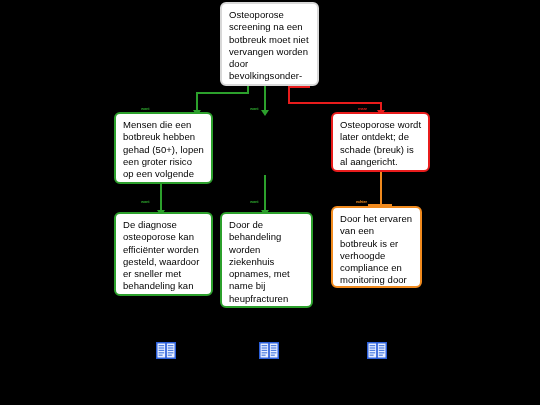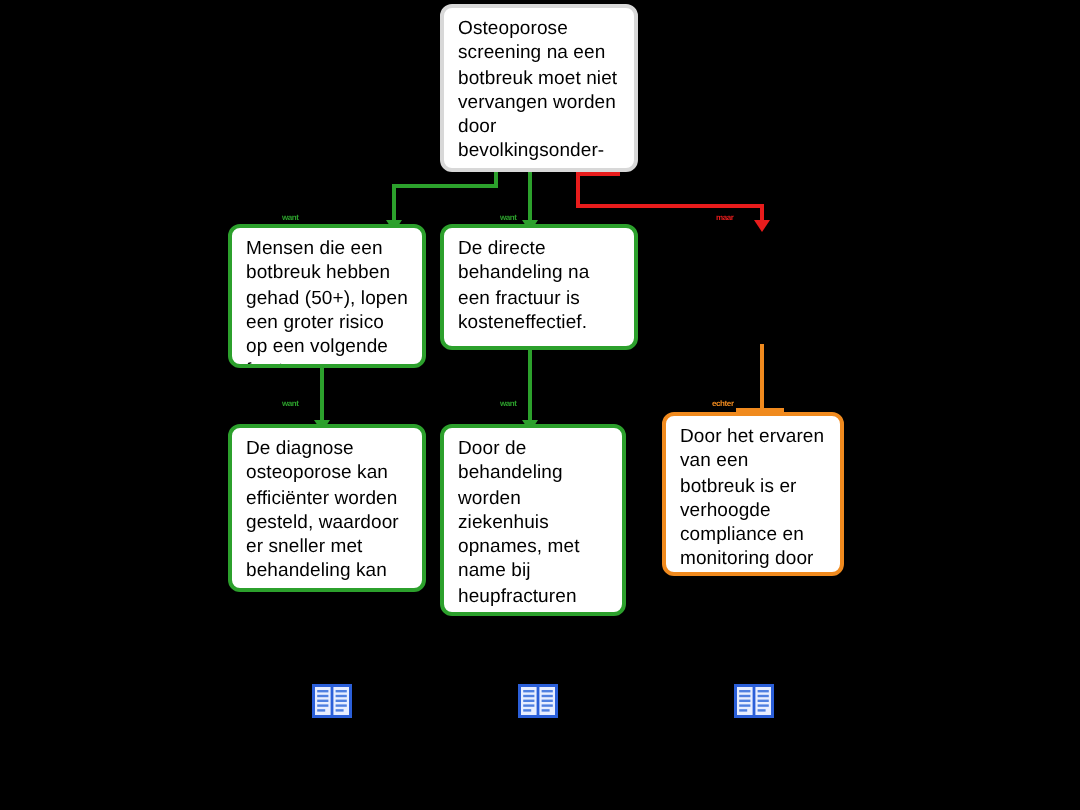--- a/index.html
+++ b/index.html
@@ -68,22 +68,22 @@
   <div class="elabel g" style="left:250px;top:106px;">want</div>
   <div class="elabel r" style="left:358px;top:106px;">maar</div>
   <div class="elabel g" style="left:141px;top:199px;">want</div>
   <div class="elabel g" style="left:250px;top:199px;">want</div>
   <div class="elabel o" style="left:356px;top:199px;">echter</div>
 
   <div class="node plain" style="left:220px;top:2px;width:99px;height:84px;">Osteoporose screening na een botbreuk moet niet vervangen worden door bevolkingsonder-zoek van alle Nederlanders.</div>
 
   <div class="node green" style="left:114px;top:112px;width:99px;height:72px;">Mensen die een botbreuk hebben gehad (50+), lopen een groter risico op een volgende fractuur.</div>
 
-  <div class="node green" style="left:220px;top:112px;width:99px;height:63px;">De directe behandeling na een fractuur is kosteneffectief.</div>
 
+  <div class="node red" style="left:331px;top:112px;width:99px;height:60px;">Osteoporose wordt later ontdekt; de schade (breuk) is al aangericht.</div>
 
   <div class="node green" style="left:114px;top:212px;width:99px;height:84px;">De diagnose osteoporose kan efficiënter worden gesteld, waardoor er sneller met behandeling kan worden gestart.</div>
 
   <div class="node green" style="left:220px;top:212px;width:93px;height:96px;">Door de behandeling worden ziekenhuis opnames, met name bij heupfracturen voorkomen, wat kostenbesparend is.</div>
 
   <div class="node orange" style="left:331px;top:206px;width:91px;height:82px;">Door het ervaren van een botbreuk is er verhoogde compliance en monitoring door motivatie van behandeling.</div>
 
   <div class="bookicon" style="left:155px;top:341px;">
     <svg viewBox="0 0 22 20" width="22" height="20">
       <rect x="1" y="1" width="20" height="17" fill="#2b5fd9"></rect>

